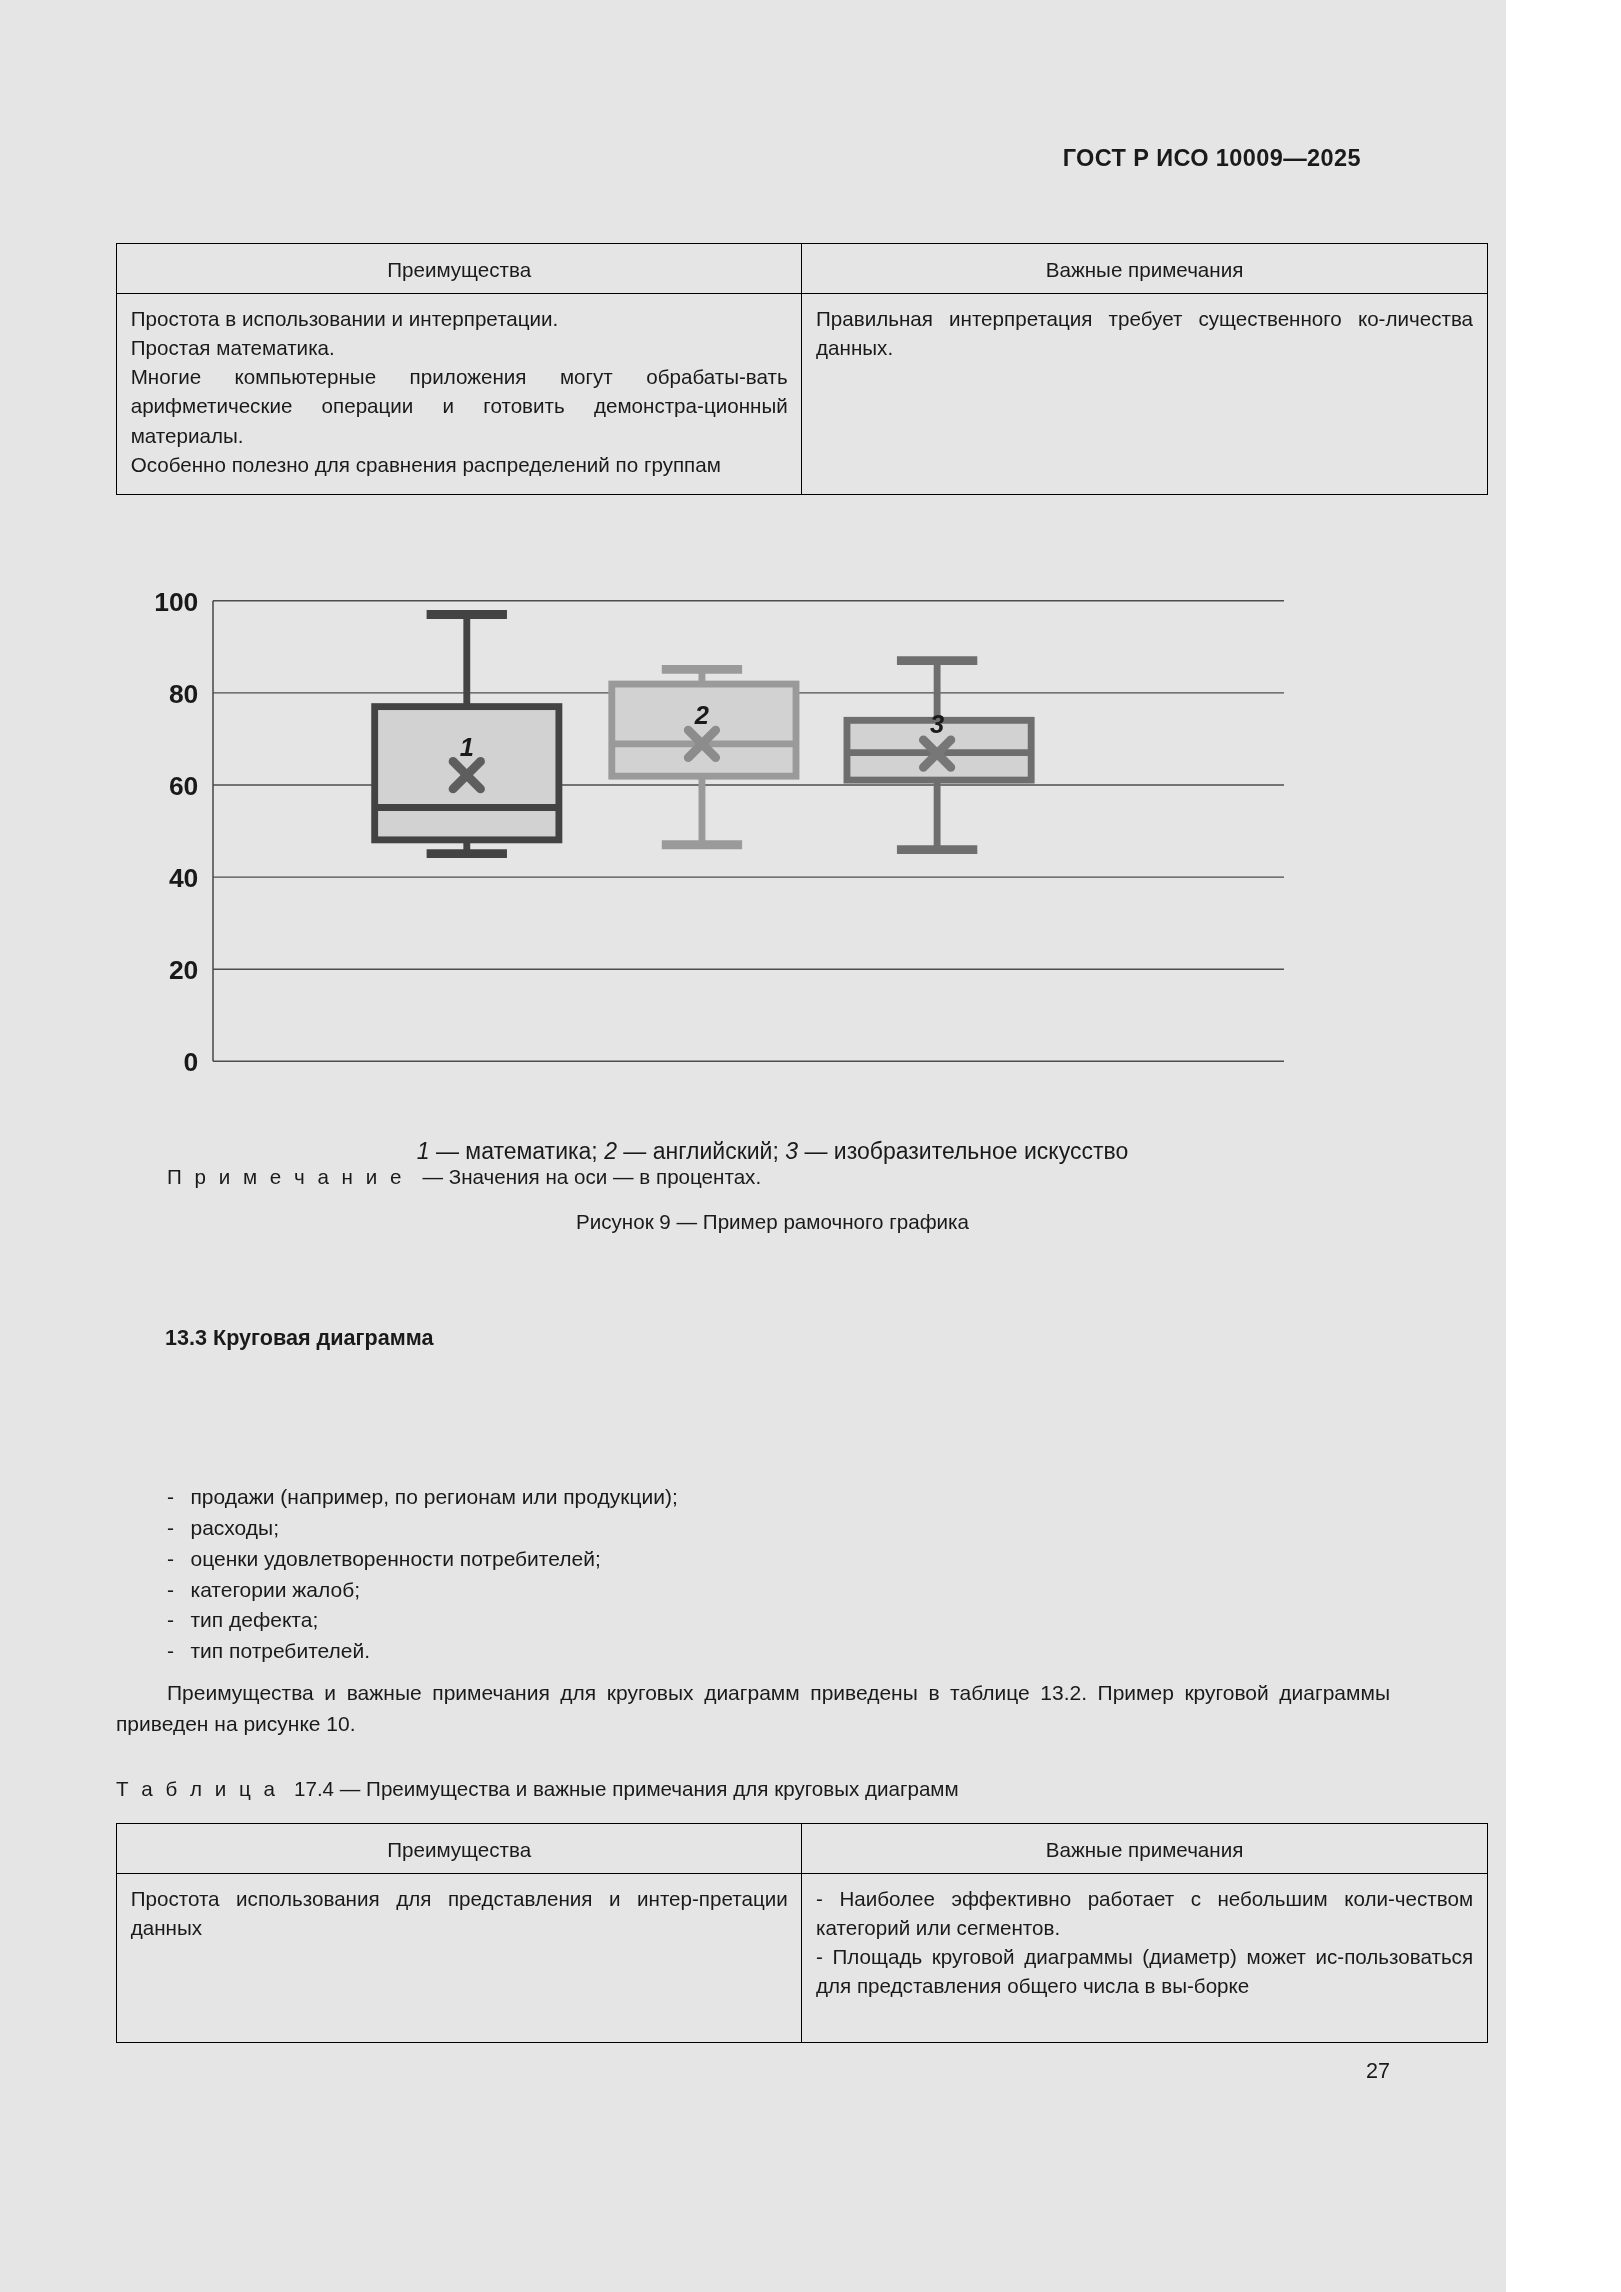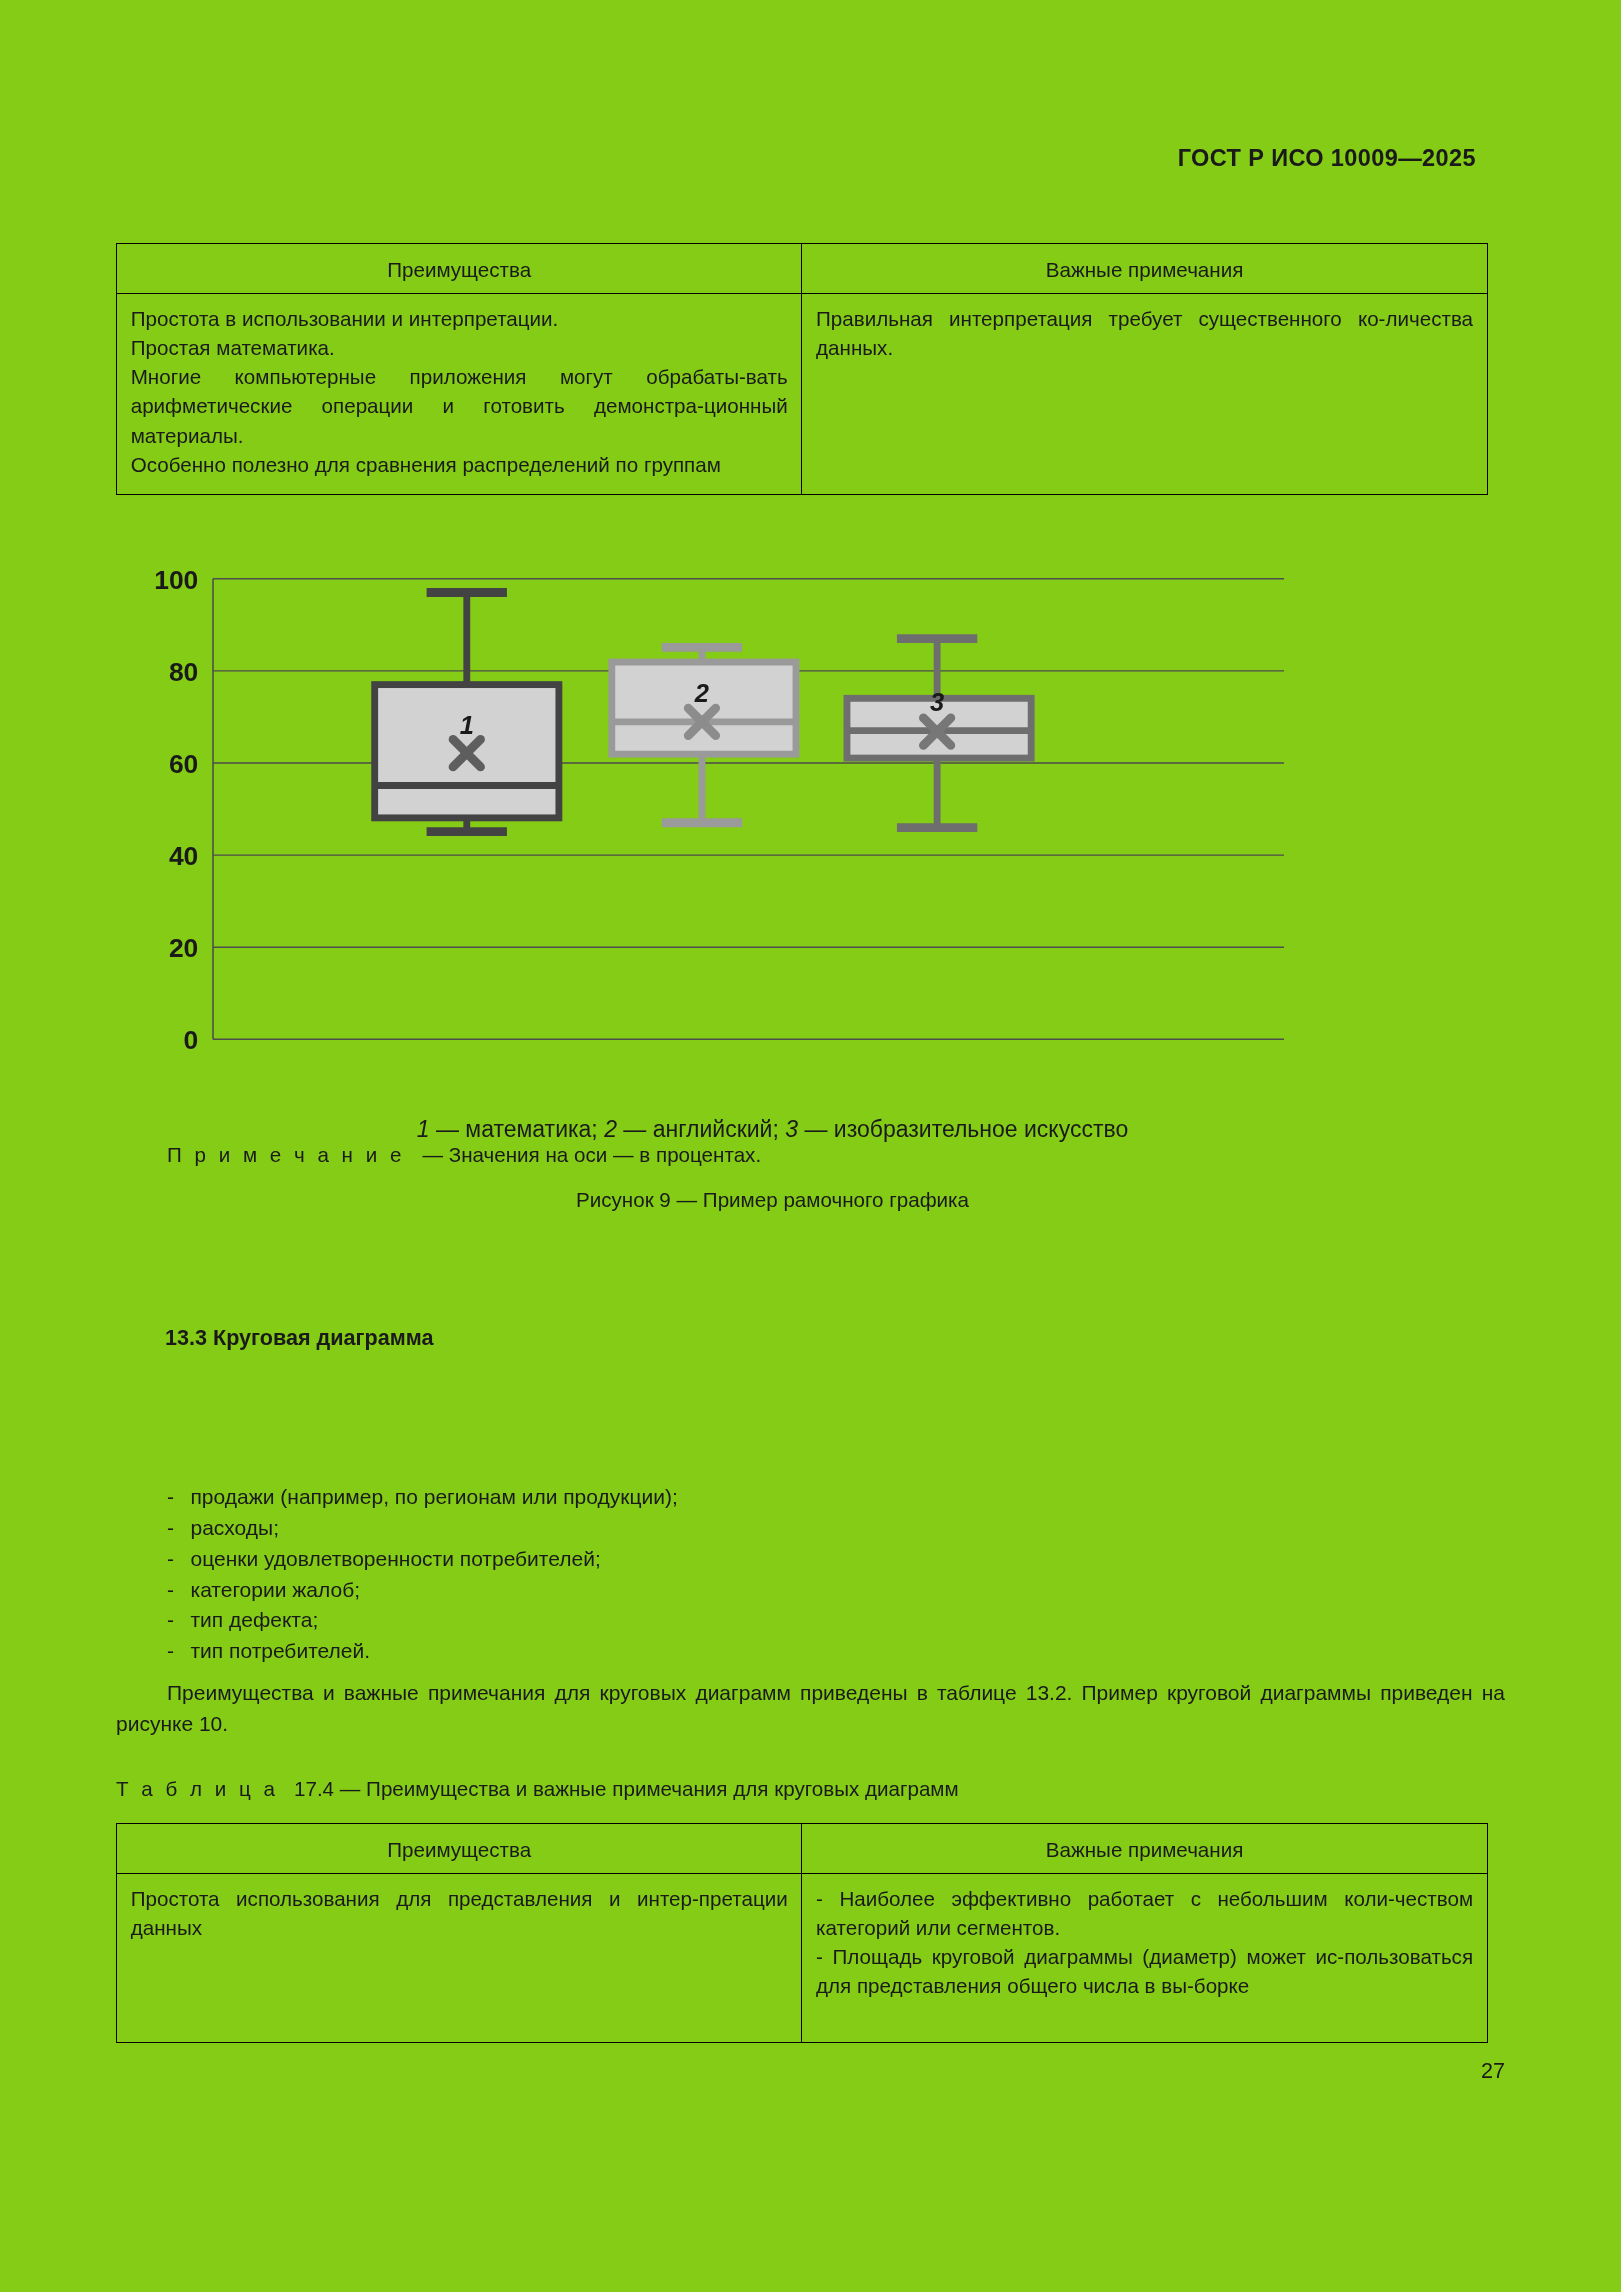--- a/index.html
+++ b/index.html
@@ -6,23 +6,23 @@
     margin: 0;
     padding: 0;
     background: #ffffff;
   }
   body {
     font-family: "Liberation Sans", sans-serif;
     color: #1a1a1a;
   }
   .page {
     position: relative;
-    width: 1621px;
+    width: 1506px;
     height: 2293px;
-    background: #84cc16;
+    background: #e5e5e5;
     overflow: hidden;
     box-sizing: border-box;
   }
 
   
   .running-header {
     position: absolute;
     top: 145px;
     right: 145px;
     font-size: 23.5px;
@@ -160,21 +160,21 @@
           <td class="col-left cell-lines" style="height:181px;">Простота в использовании и интерпретации.
 Простая математика.
 Многие компьютерные приложения могут обрабаты-вать арифметические операции и готовить демонстра-ционный материалы.
 Особенно полезно для сравнения распределений по группам</td>
           <td class="col-right cell-lines">Правильная интерпретация требует существенного ко-личества данных.</td>
         </tr>
       </tbody>
     </table>
   </div>
 
-  <div class="content" style="top: 561px;">
+  <div class="content" style="top: 583px;">
     <div class="figure">
       <div class="chart-wrap">
         <svg width="1313" height="549" viewBox="0 0 1340 560">
 
           <g font-family="Liberation Sans, sans-serif" font-size="27" font-weight="bold" fill="#1a1a1a" text-anchor="end">
             <text x="84" y="28">100</text>
             <text x="84" y="122">80</text>
             <text x="84" y="216">60</text>
             <text x="84" y="310">40</text>
             <text x="84" y="404">20</text>

